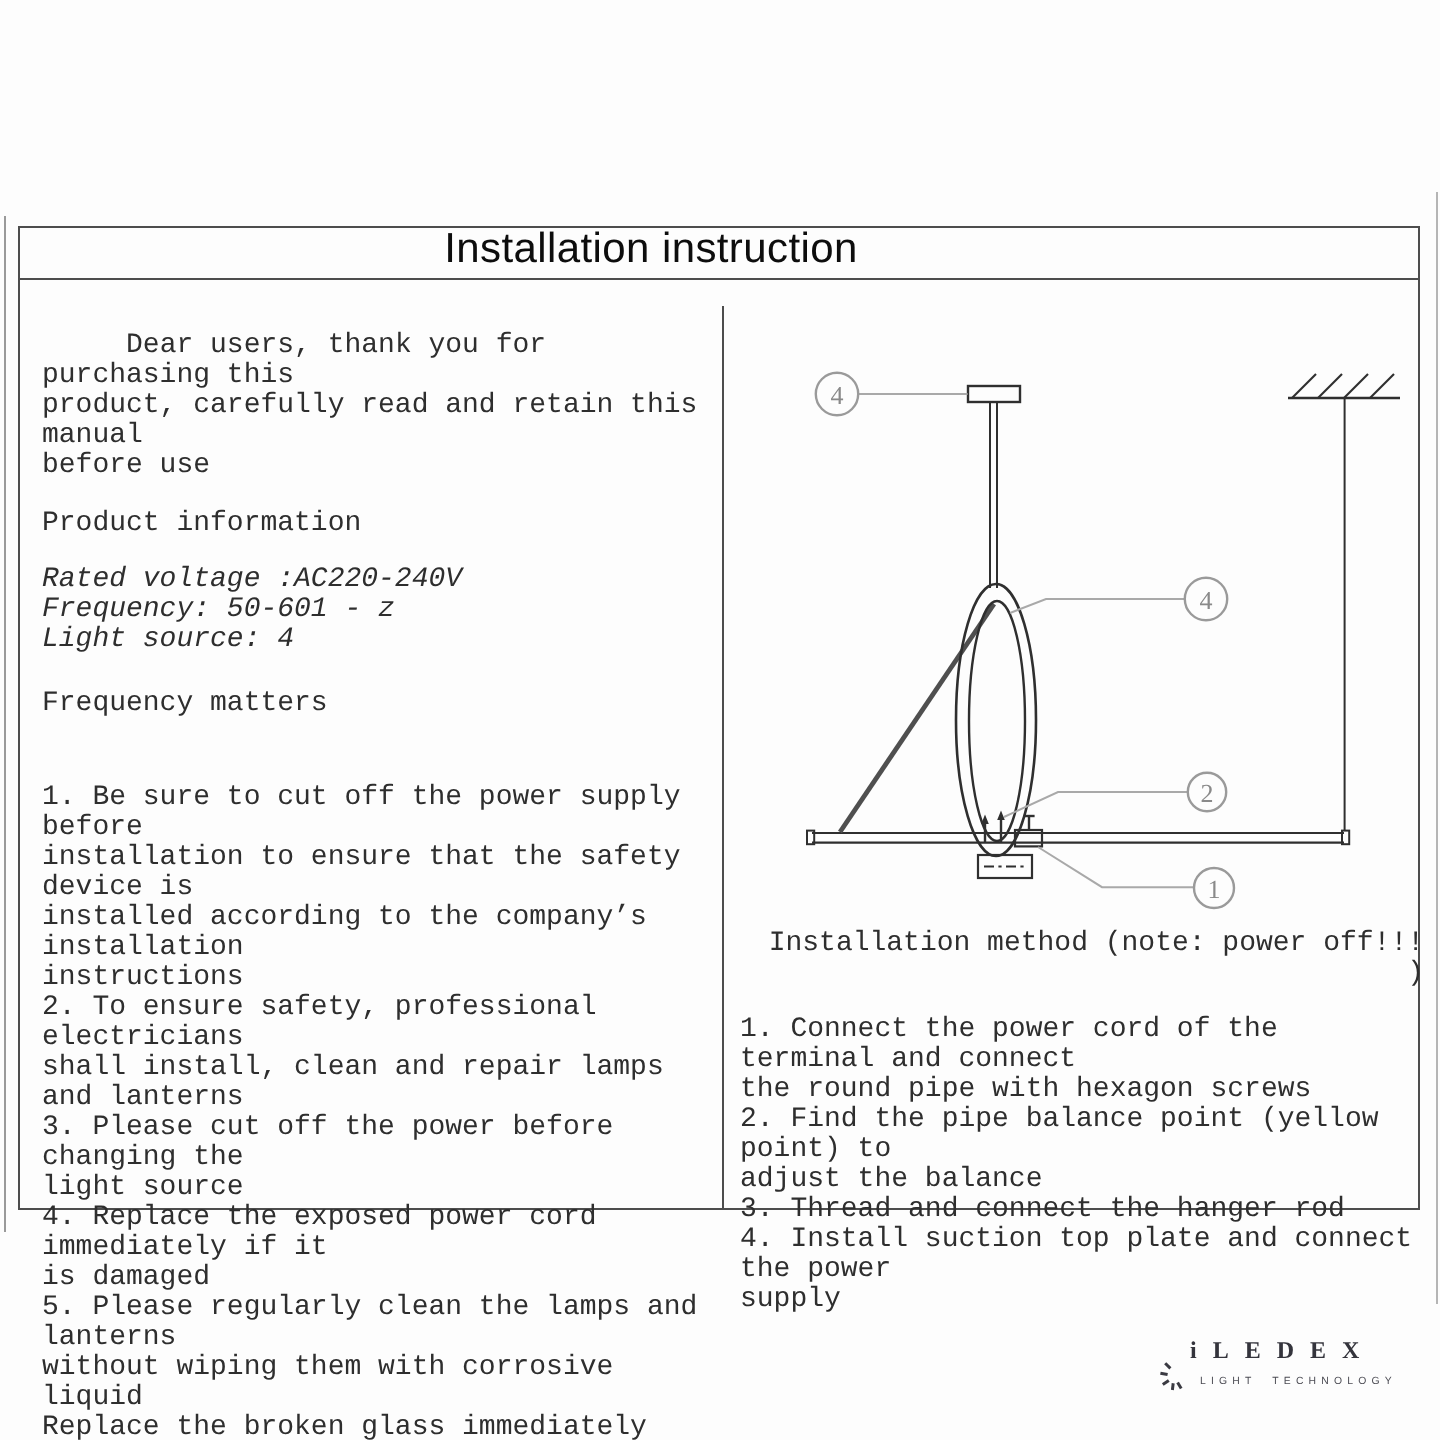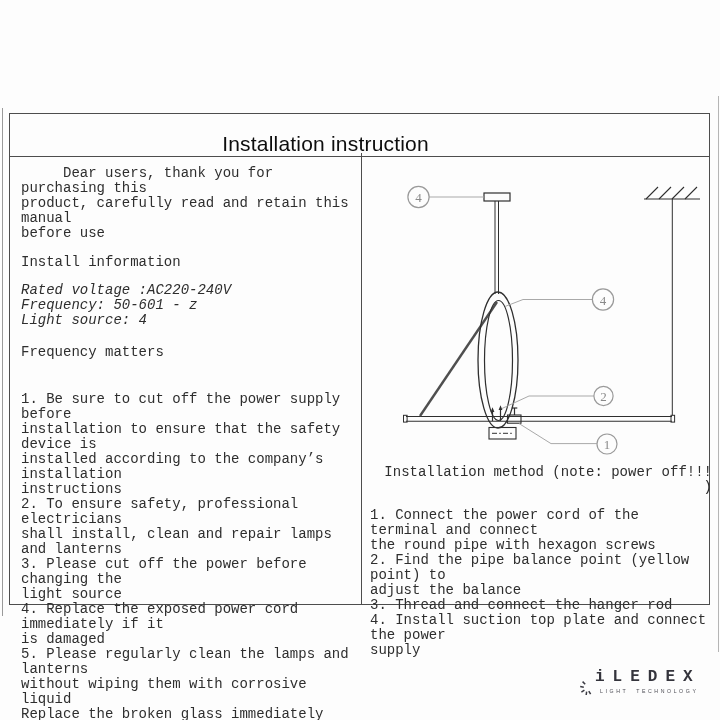--- a/index.html
+++ b/index.html
@@ -10,23 +10,23 @@
   }
   .scan-edge{position:absolute;background:#9a9a9a;width:1px;}
   #edge-left{left:2px;top:108px;height:508px;}
   #edge-right{left:718px;top:96px;height:556px;background:#b5b5b5;}
 
   .manual-box{
     position:absolute;left:9px;top:113px;width:701px;height:492px;
     border:1px solid #4d4d4d;box-sizing:border-box;background:transparent;
   }
   .title-bar{
-    position:absolute;left:9px;top:113px;width:701px;height:44px;
+    position:absolute;left:9px;top:113px;width:701px;height:27px;
     border-bottom:1px solid #4d4d4d;box-sizing:border-box;
-    display:flex;align-items:flex-end;justify-content:center;
+    display:flex;align-items:flex-start;justify-content:center;
   }
   .page-title{
     font-family:"Liberation Sans", sans-serif;
     font-size:21px;color:#0d0d0d;letter-spacing:0.2px;
     position:relative;left:-34px;white-space:nowrap;
   }
   .col-divider{
     position:absolute;left:361px;top:153px;width:1px;height:452px;background:#4d4d4d;
   }
   .txt{
@@ -46,22 +46,22 @@
   #diagram .leader{stroke:#a9a9a9;stroke-width:1;fill:none;}
   #diagram .callout{stroke:#9a9a9a;stroke-width:1.2;fill:#fdfdfd;}
   #diagram text{
     font-family:"Liberation Serif", serif;font-size:13px;fill:#8a8a8a;
     text-anchor:middle;dominant-baseline:central;
   }
 
   .logo{position:absolute;left:578px;top:666px;width:136px;height:34px;}
   .brand{
     position:absolute;left:17px;top:2px;
-    font-family:Liberation Mono, monospace;font-weight:bold;
-    font-size:16px;letter-spacing:8px;color:#34343c;white-space:nowrap;
+    font-family:Liberation Serif, serif;font-weight:bold;
+    font-size:12px;letter-spacing:8px;color:#34343c;white-space:nowrap;
   }
   .tagline{
     position:absolute;left:22px;top:22px;
     font-family:"Liberation Sans", sans-serif;
     font-size:5.2px;letter-spacing:2.6px;word-spacing:4px;color:#4c4c54;white-space:nowrap;
   }
   .burst{position:absolute;left:0px;top:12px;}
 </style>
 </head>
 <body>
@@ -73,21 +73,21 @@
 
 <div class="title-bar">
   <div class="page-title">Installation instruction</div>
 </div>
 
 <div class="col-divider"></div>
 
 <div class="txt" id="intro">     Dear users, thank you for purchasing this
 product, carefully read and retain this manual
 before use</div>
-<div class="txt" id="product-heading">Install information</div>
+<div class="txt" id="product-heading">Product information</div>
 <div class="txt" id="specs">Rated voltage :AC220-240V
 Frequency: 50-601 - z
 Light source: 4</div>
 <div class="txt" id="attention-heading">Frequency matters</div>
 <div class="txt" id="attention-list">1. Be sure to cut off the power supply before
 installation to ensure that the safety device is
 installed according to the company’s installation
 instructions
 2. To ensure safety, professional electricians
 shall install, clean and repair lamps and lanterns

